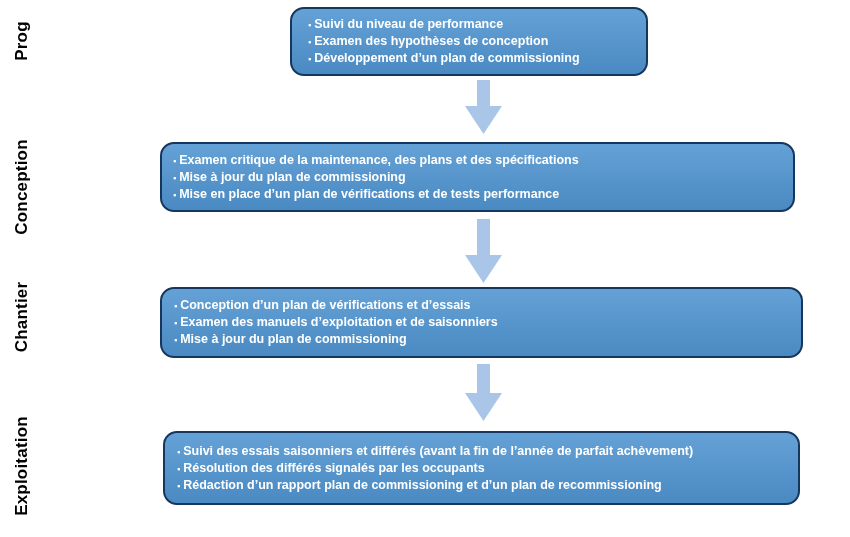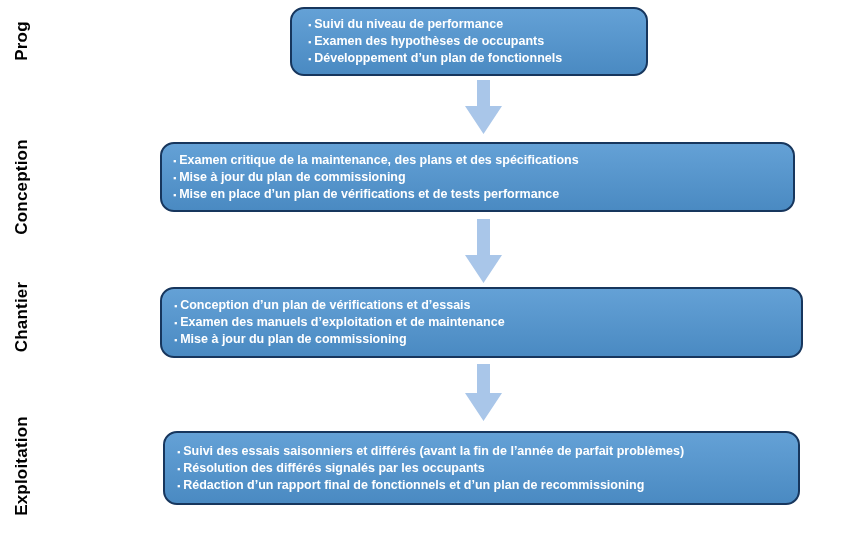--- a/index.html
+++ b/index.html
@@ -81,25 +81,25 @@
   <div class="phase-label" style="top:317px">Chantier</div>
   <div class="phase-label" style="top:466px">Exploitation</div>
 
   <div class="box box1">
     <div class="line">
       <span class="bullet">▪</span>
       <span>Suivi du niveau de performance</span>
     </div>
     <div class="line">
       <span class="bullet">▪</span>
-      <span>Examen des hypothèses de occupants</span>
+      <span>Examen des hypothèses de conception</span>
     </div>
     <div class="line">
       <span class="bullet">▪</span>
-      <span>Développement d’un plan de fonctionnels</span>
+      <span>Développement d’un plan de commissioning</span>
     </div>
   </div>
 
   <svg class="arrow arrow1" width="37" height="54" viewBox="0 0 37 54">
     <polygon points="12,0 25,0 25,26 37,26 18.5,54 0,26 12,26"></polygon>
   </svg>
 
   <div class="box box2">
     <div class="line">
       <span class="bullet">▪</span>
@@ -119,40 +119,40 @@
     <polygon points="12,0 25,0 25,36 37,36 18.5,64 0,36 12,36"></polygon>
   </svg>
 
   <div class="box box3">
     <div class="line">
       <span class="bullet">▪</span>
       <span>Conception d’un plan de vérifications et d’essais</span>
     </div>
     <div class="line">
       <span class="bullet">▪</span>
-      <span>Examen des manuels d’exploitation et de maintenance</span>
+      <span>Examen des manuels d’exploitation et de saisonniers</span>
     </div>
     <div class="line">
       <span class="bullet">▪</span>
       <span>Mise à jour du plan de commissioning</span>
     </div>
   </div>
 
   <svg class="arrow arrow3" width="37" height="57" viewBox="0 0 37 57">
     <polygon points="12,0 25,0 25,29 37,29 18.5,57 0,29 12,29"></polygon>
   </svg>
 
   <div class="box box4">
     <div class="line">
       <span class="bullet">▪</span>
-      <span>Suivi des essais saisonniers et différés (avant la fin de l’année de parfait problèmes)</span>
+      <span>Suivi des essais saisonniers et différés (avant la fin de l’année de parfait achèvement)</span>
     </div>
     <div class="line">
       <span class="bullet">▪</span>
       <span>Résolution des différés signalés par les occupants</span>
     </div>
     <div class="line">
       <span class="bullet">▪</span>
-      <span>Rédaction d’un rapport final de fonctionnels et d’un plan de recommissioning</span>
+      <span>Rédaction d’un rapport plan de commissioning et d’un plan de recommissioning</span>
     </div>
   </div>
 
 </div>
 
 </body></html>

